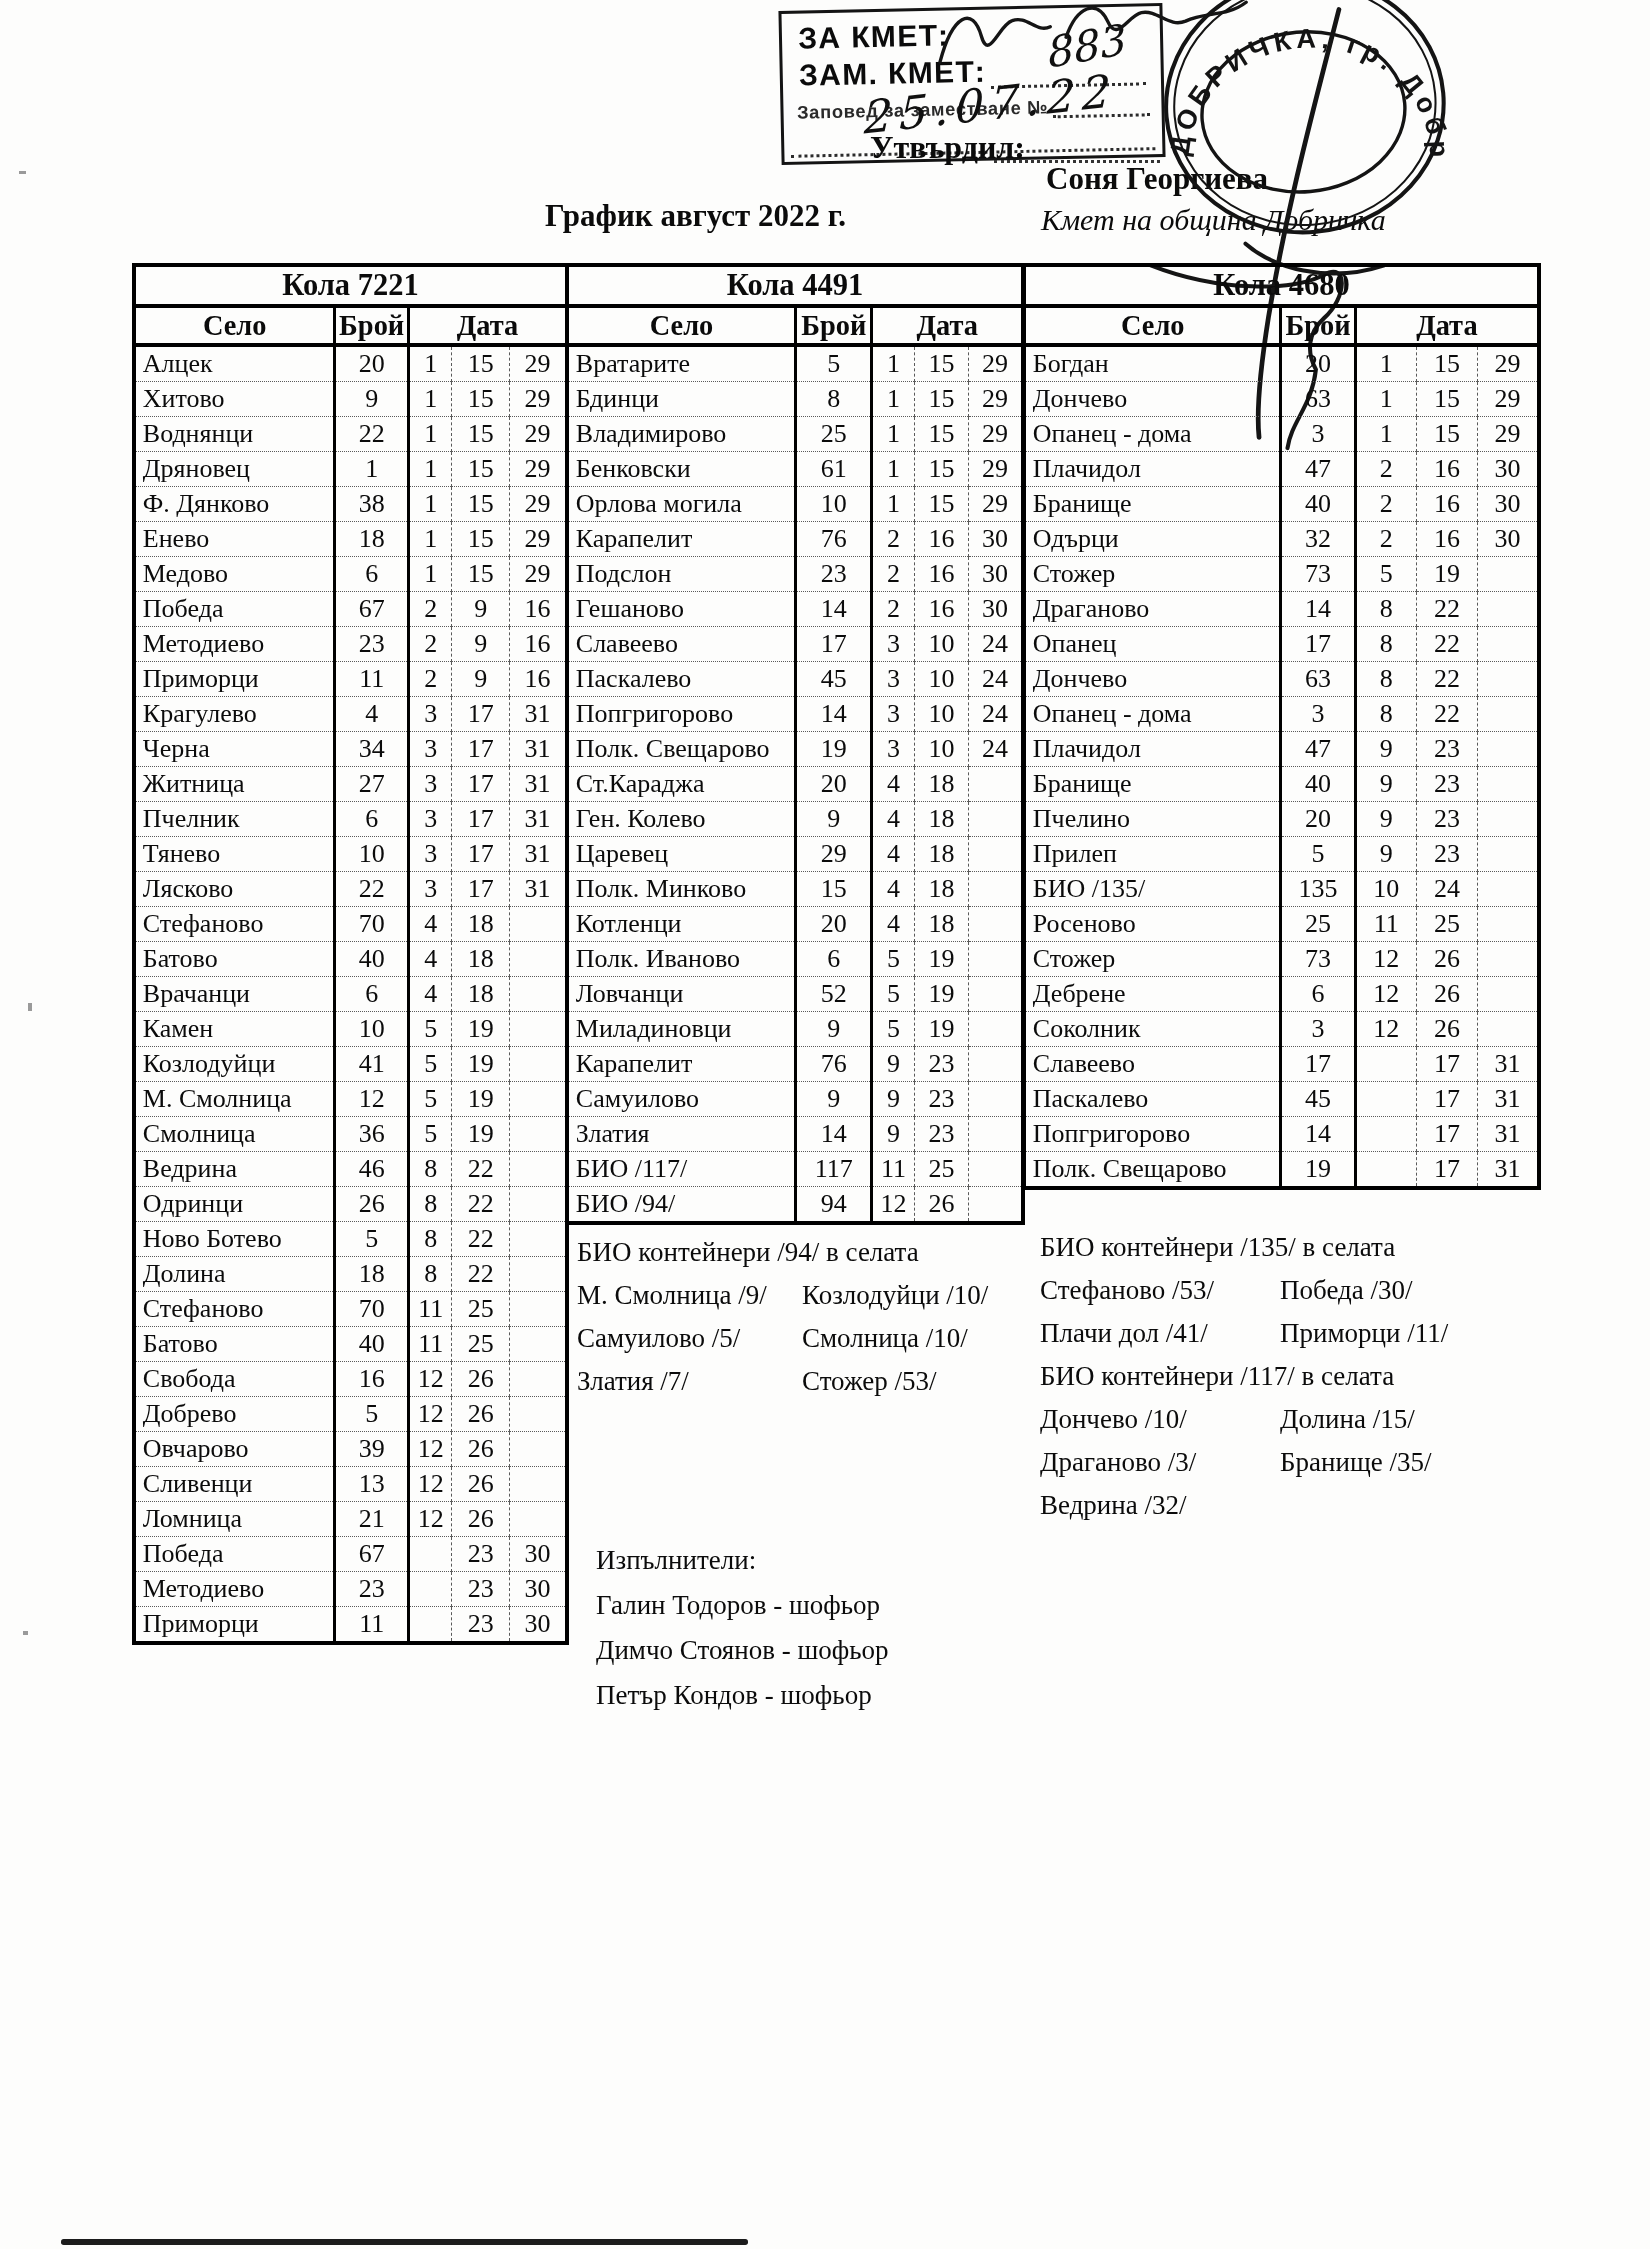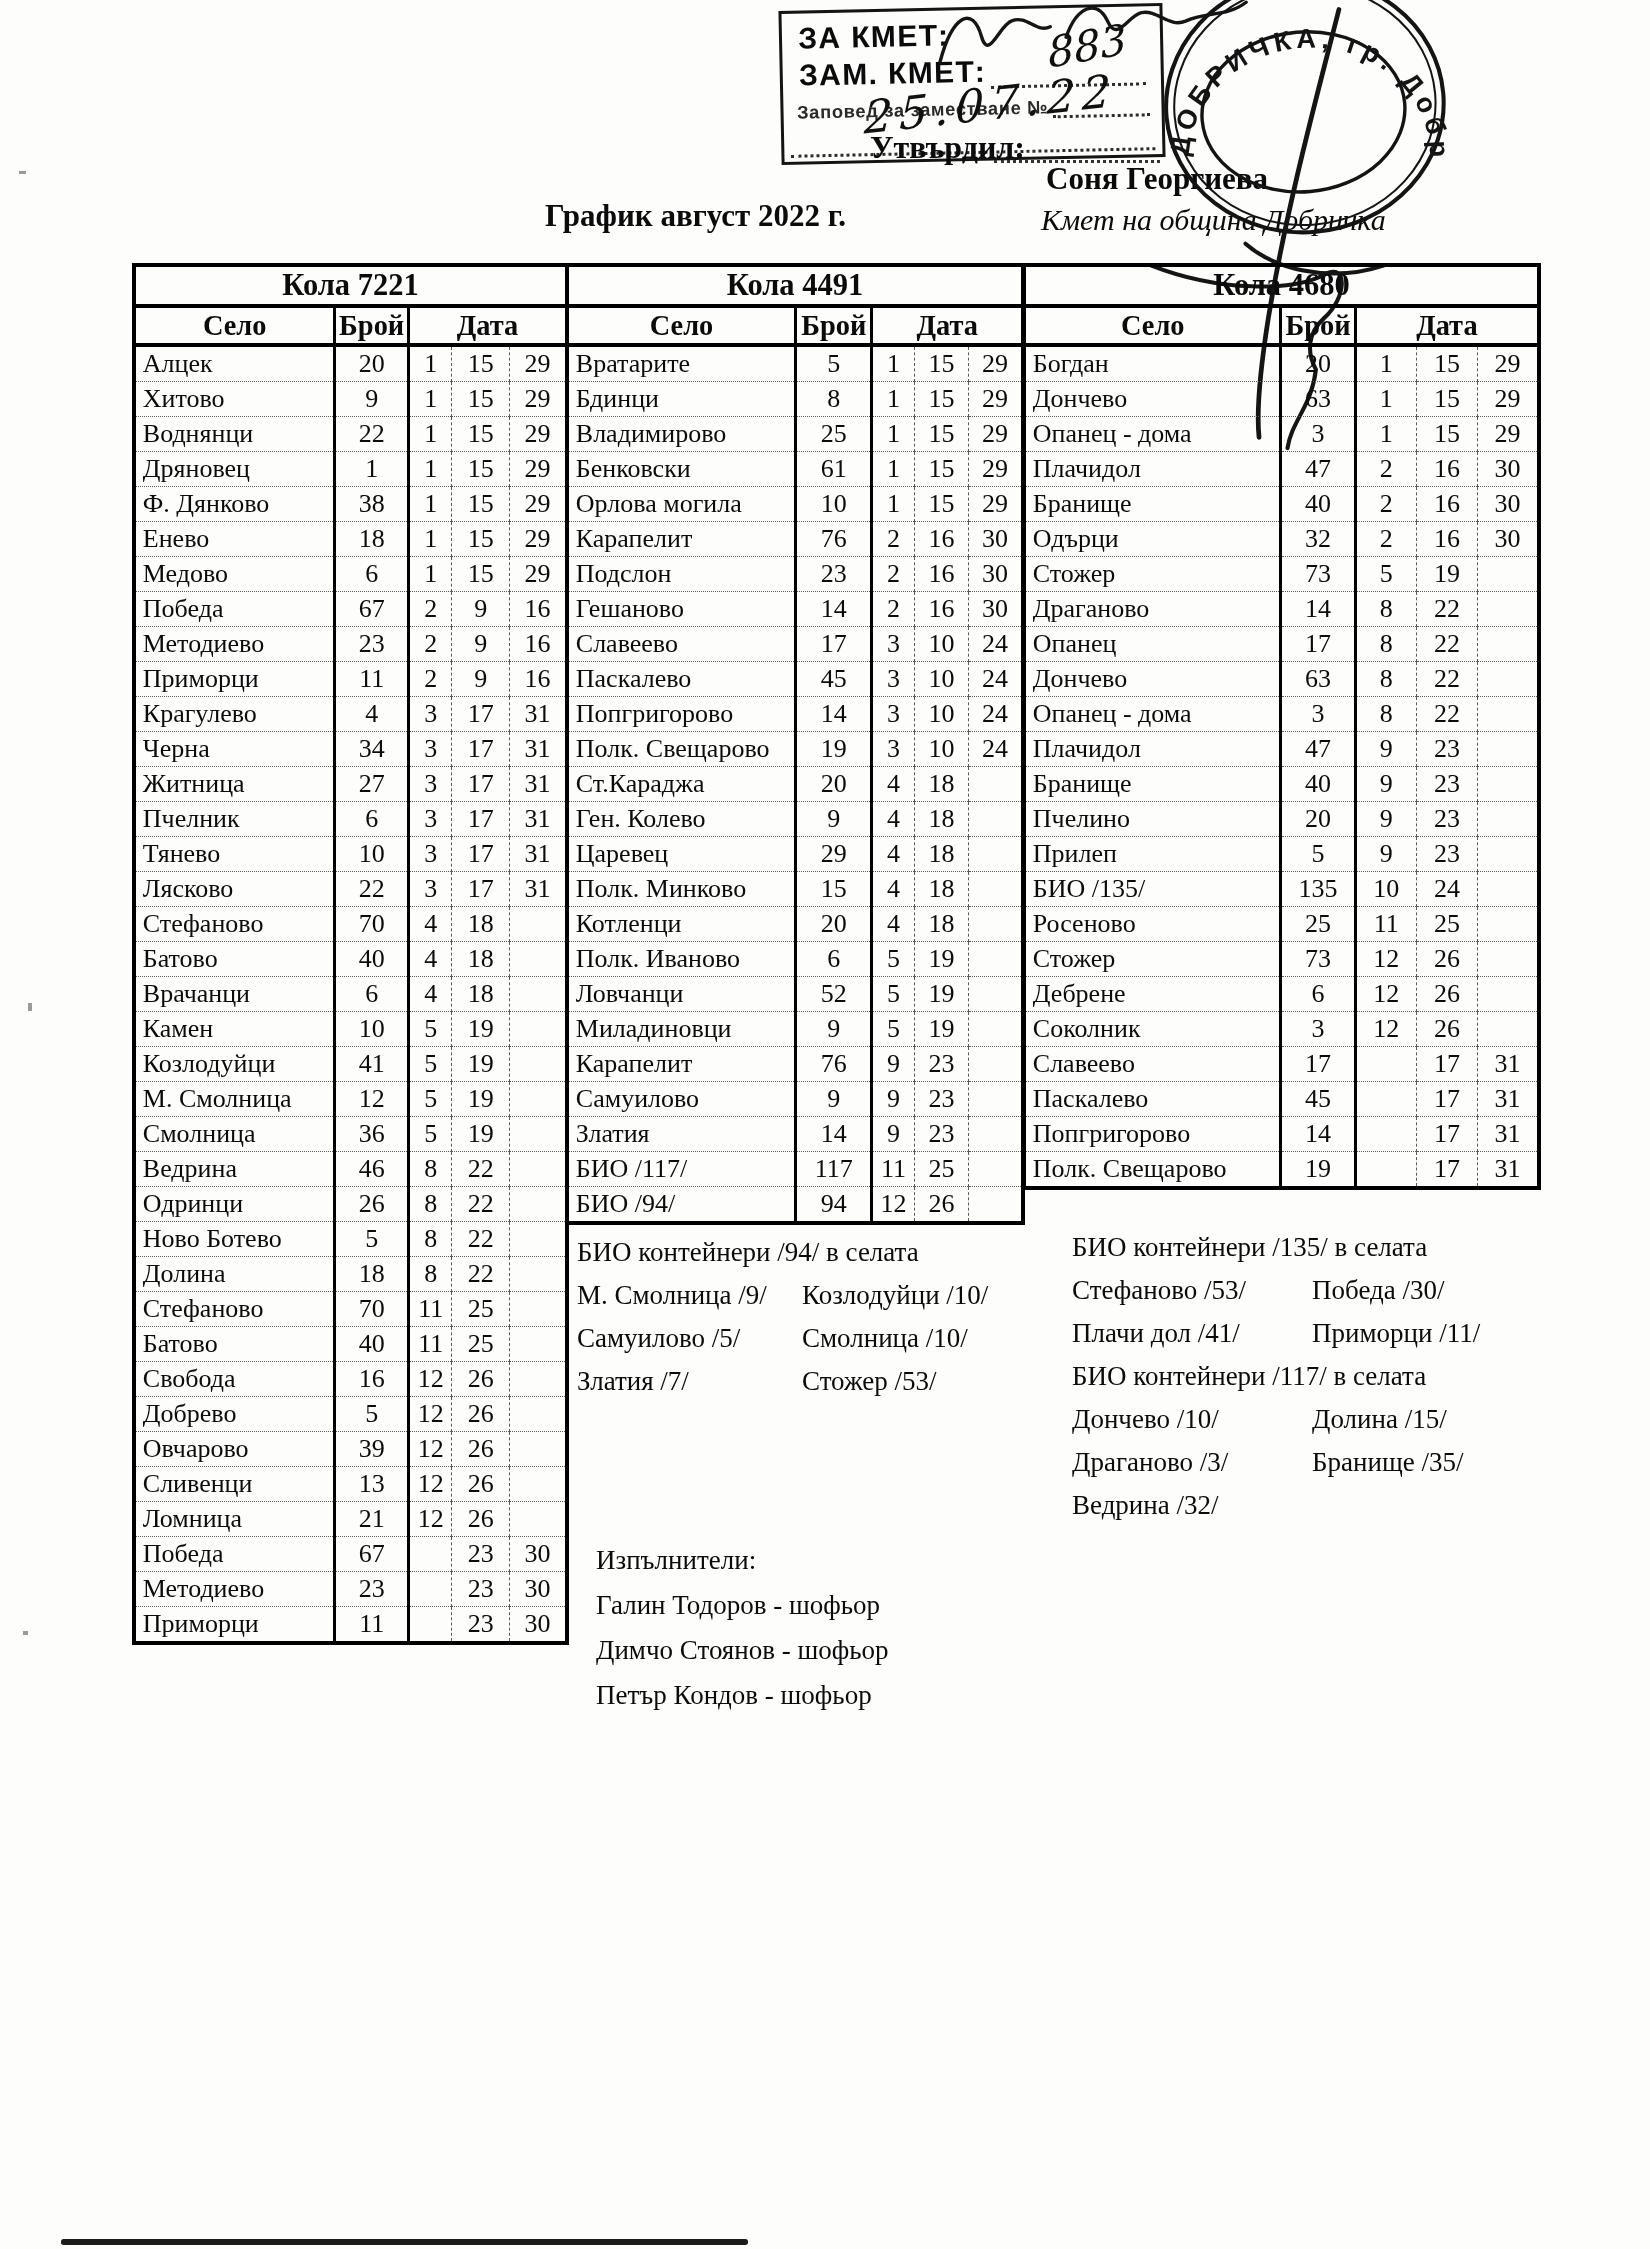--- a/index.html
+++ b/index.html
@@ -54,21 +54,21 @@
   .t0 col.cv{width:199px}.t0 col.cc{width:73px}.t0 col.c1{width:43px}.t0 col.c2{width:57px}.t0 col.c3{width:57px}
   .t1 col.cv{width:227px}.t1 col.cc{width:76px}.t1 col.c1{width:42px}.t1 col.c2{width:54px}.t1 col.c3{width:54px}
   .t2 col.cv{width:256px}.t2 col.cc{width:74px}.t2 col.c1{width:61px}.t2 col.c2{width:61px}.t2 col.c3{width:61px}
 
   
   .note{position:absolute;font-size:27px;}
   .note .line{height:43px;display:flex;align-items:center;}
   .note .c1{display:inline-block;}
   .mid-notes{left:577px;top:1231px;width:460px;}
   .mid-notes .c1{width:225px;}
-  .right-notes{left:1040px;top:1226px;width:501px;margin-left:32px;}
+  .right-notes{left:1040px;top:1226px;width:501px;}
   .right-notes .c1{width:240px;}
   .executors{left:577px;top:1538px;width:474px;}
   .executors .line{height:45px;display:flex;align-items:center;margin-left:19px;}
 
   
   .bottom-streak{position:absolute;left:61px;top:2239px;width:687px;height:6.1px;background:#1c1c1c;border-radius:2.7px;}
   .speck{position:absolute;background:#9a9a9a;}
   .sp1{left:19px;top:171px;width:6.8px;height:3.4px;}
   .sp2{left:28.4px;top:1003px;width:4.1px;height:8.1px;}
   .sp3{left:23px;top:1631px;width:5.4px;height:4.1px;}

